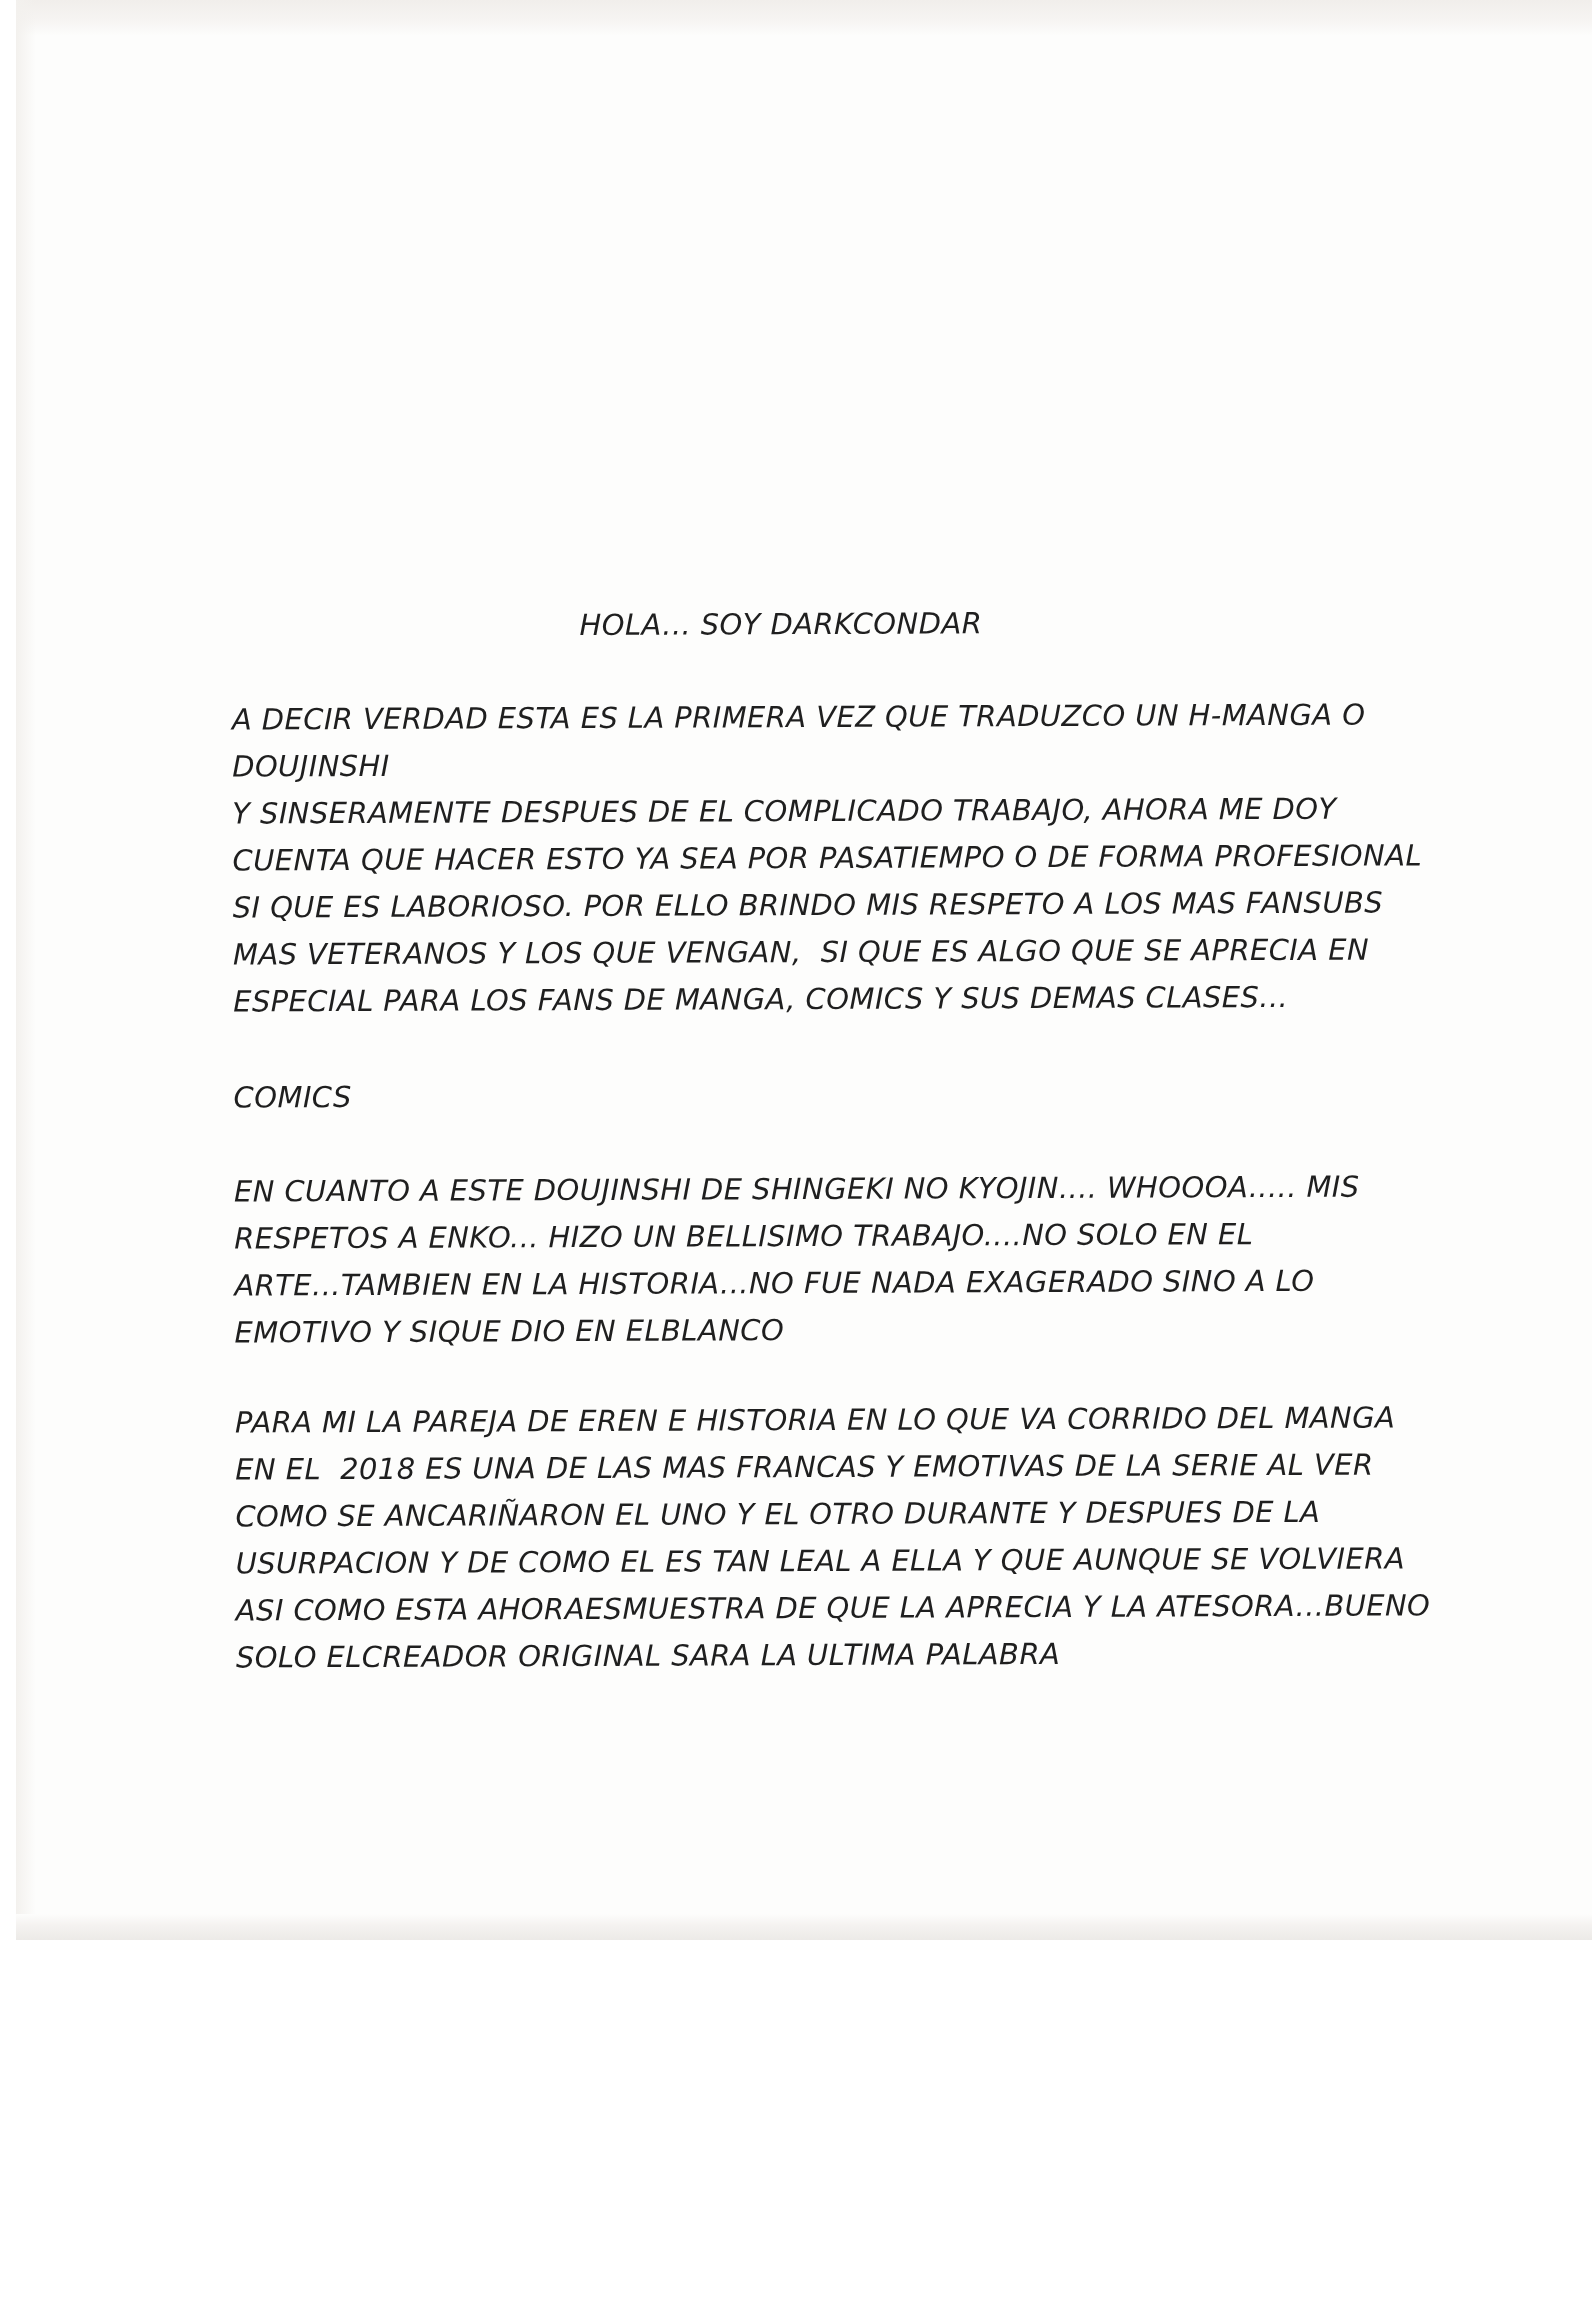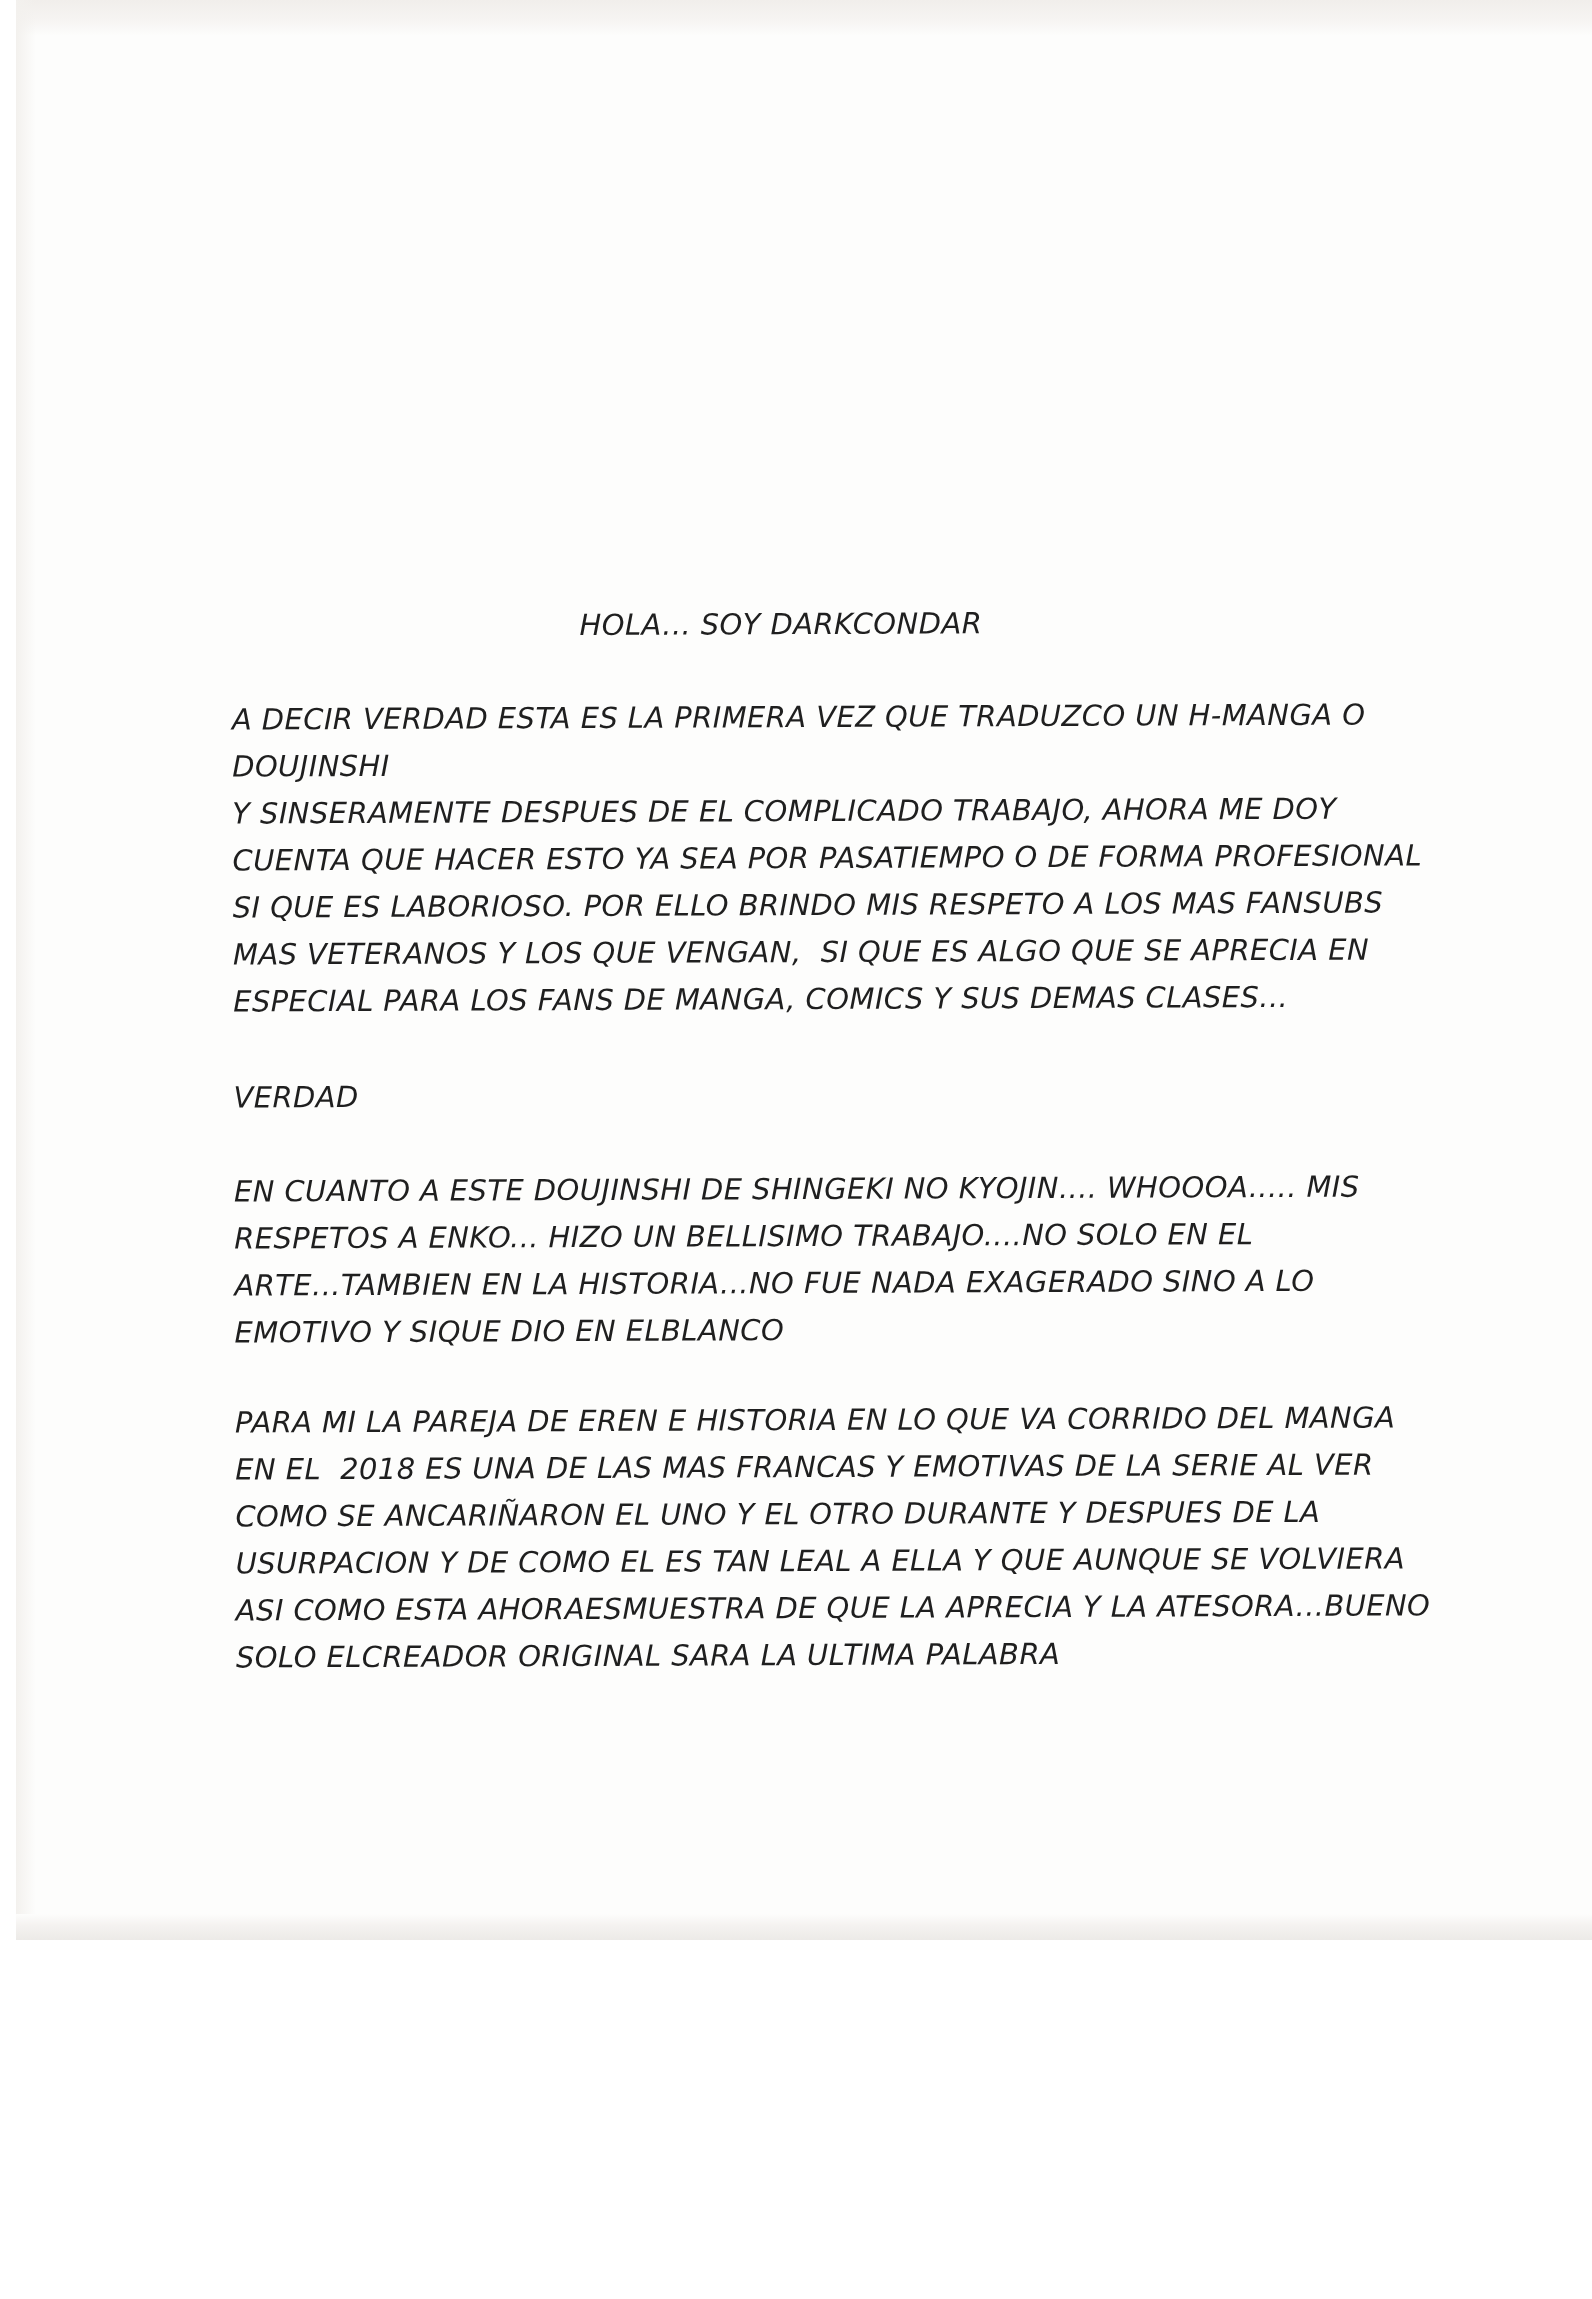--- a/index.html
+++ b/index.html
@@ -75,21 +75,21 @@
       <div class="doc-line">A DECIR VERDAD ESTA ES LA PRIMERA VEZ QUE TRADUZCO UN H-MANGA O</div>
       <div class="doc-line">DOUJINSHI</div>
       <div class="doc-line">Y SINSERAMENTE DESPUES DE EL COMPLICADO TRABAJO, AHORA ME DOY</div>
       <div class="doc-line">CUENTA QUE HACER ESTO YA SEA POR PASATIEMPO O DE FORMA PROFESIONAL</div>
       <div class="doc-line">SI QUE ES LABORIOSO. POR ELLO BRINDO MIS RESPETO A LOS MAS FANSUBS</div>
       <div class="doc-line">MAS VETERANOS Y LOS QUE VENGAN,  SI QUE ES ALGO QUE SE APRECIA EN</div>
       <div class="doc-line">ESPECIAL PARA LOS FANS DE MANGA, COMICS Y SUS DEMAS CLASES...</div>
     </div>
 
     <div class="para para-2">
-      <div class="doc-line">VERDAD</div>
+      <div class="doc-line">COMICS</div>
     </div>
 
     <div class="para para-3">
       <div class="doc-line">EN CUANTO A ESTE DOUJINSHI DE SHINGEKI NO KYOJIN.... WHOOOA..... MIS</div>
       <div class="doc-line">RESPETOS A ENKO... HIZO UN BELLISIMO TRABAJO....NO SOLO EN EL</div>
       <div class="doc-line">ARTE...TAMBIEN EN LA HISTORIA...NO FUE NADA EXAGERADO SINO A LO</div>
       <div class="doc-line">EMOTIVO Y SIQUE DIO EN ELBLANCO</div>
     </div>
 
     <div class="para para-4">

